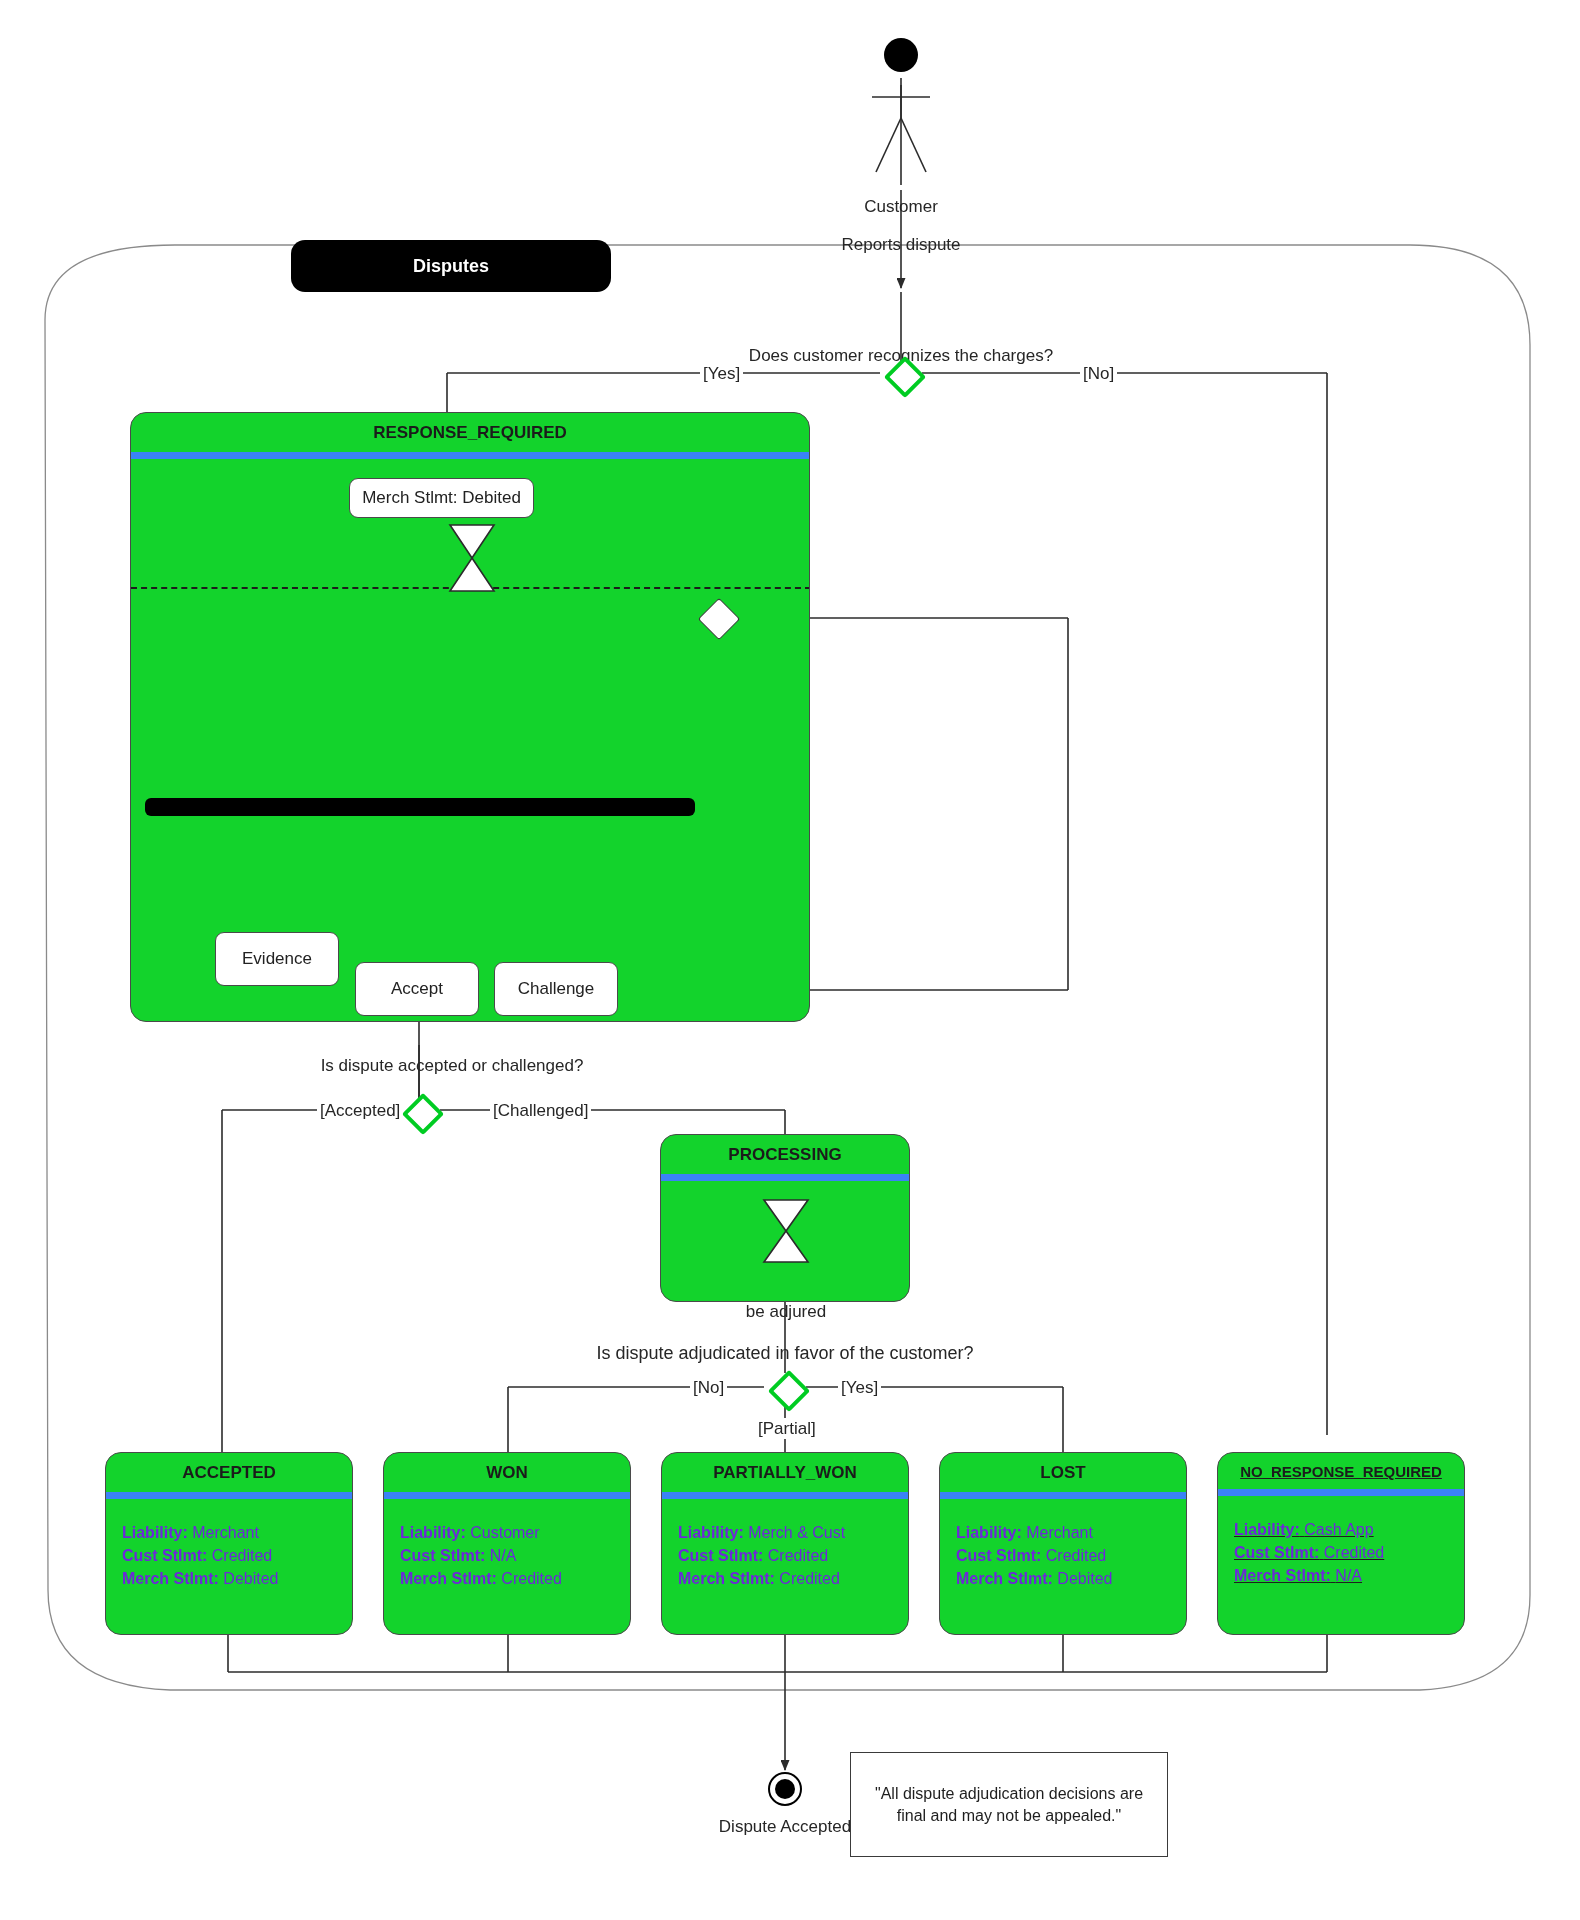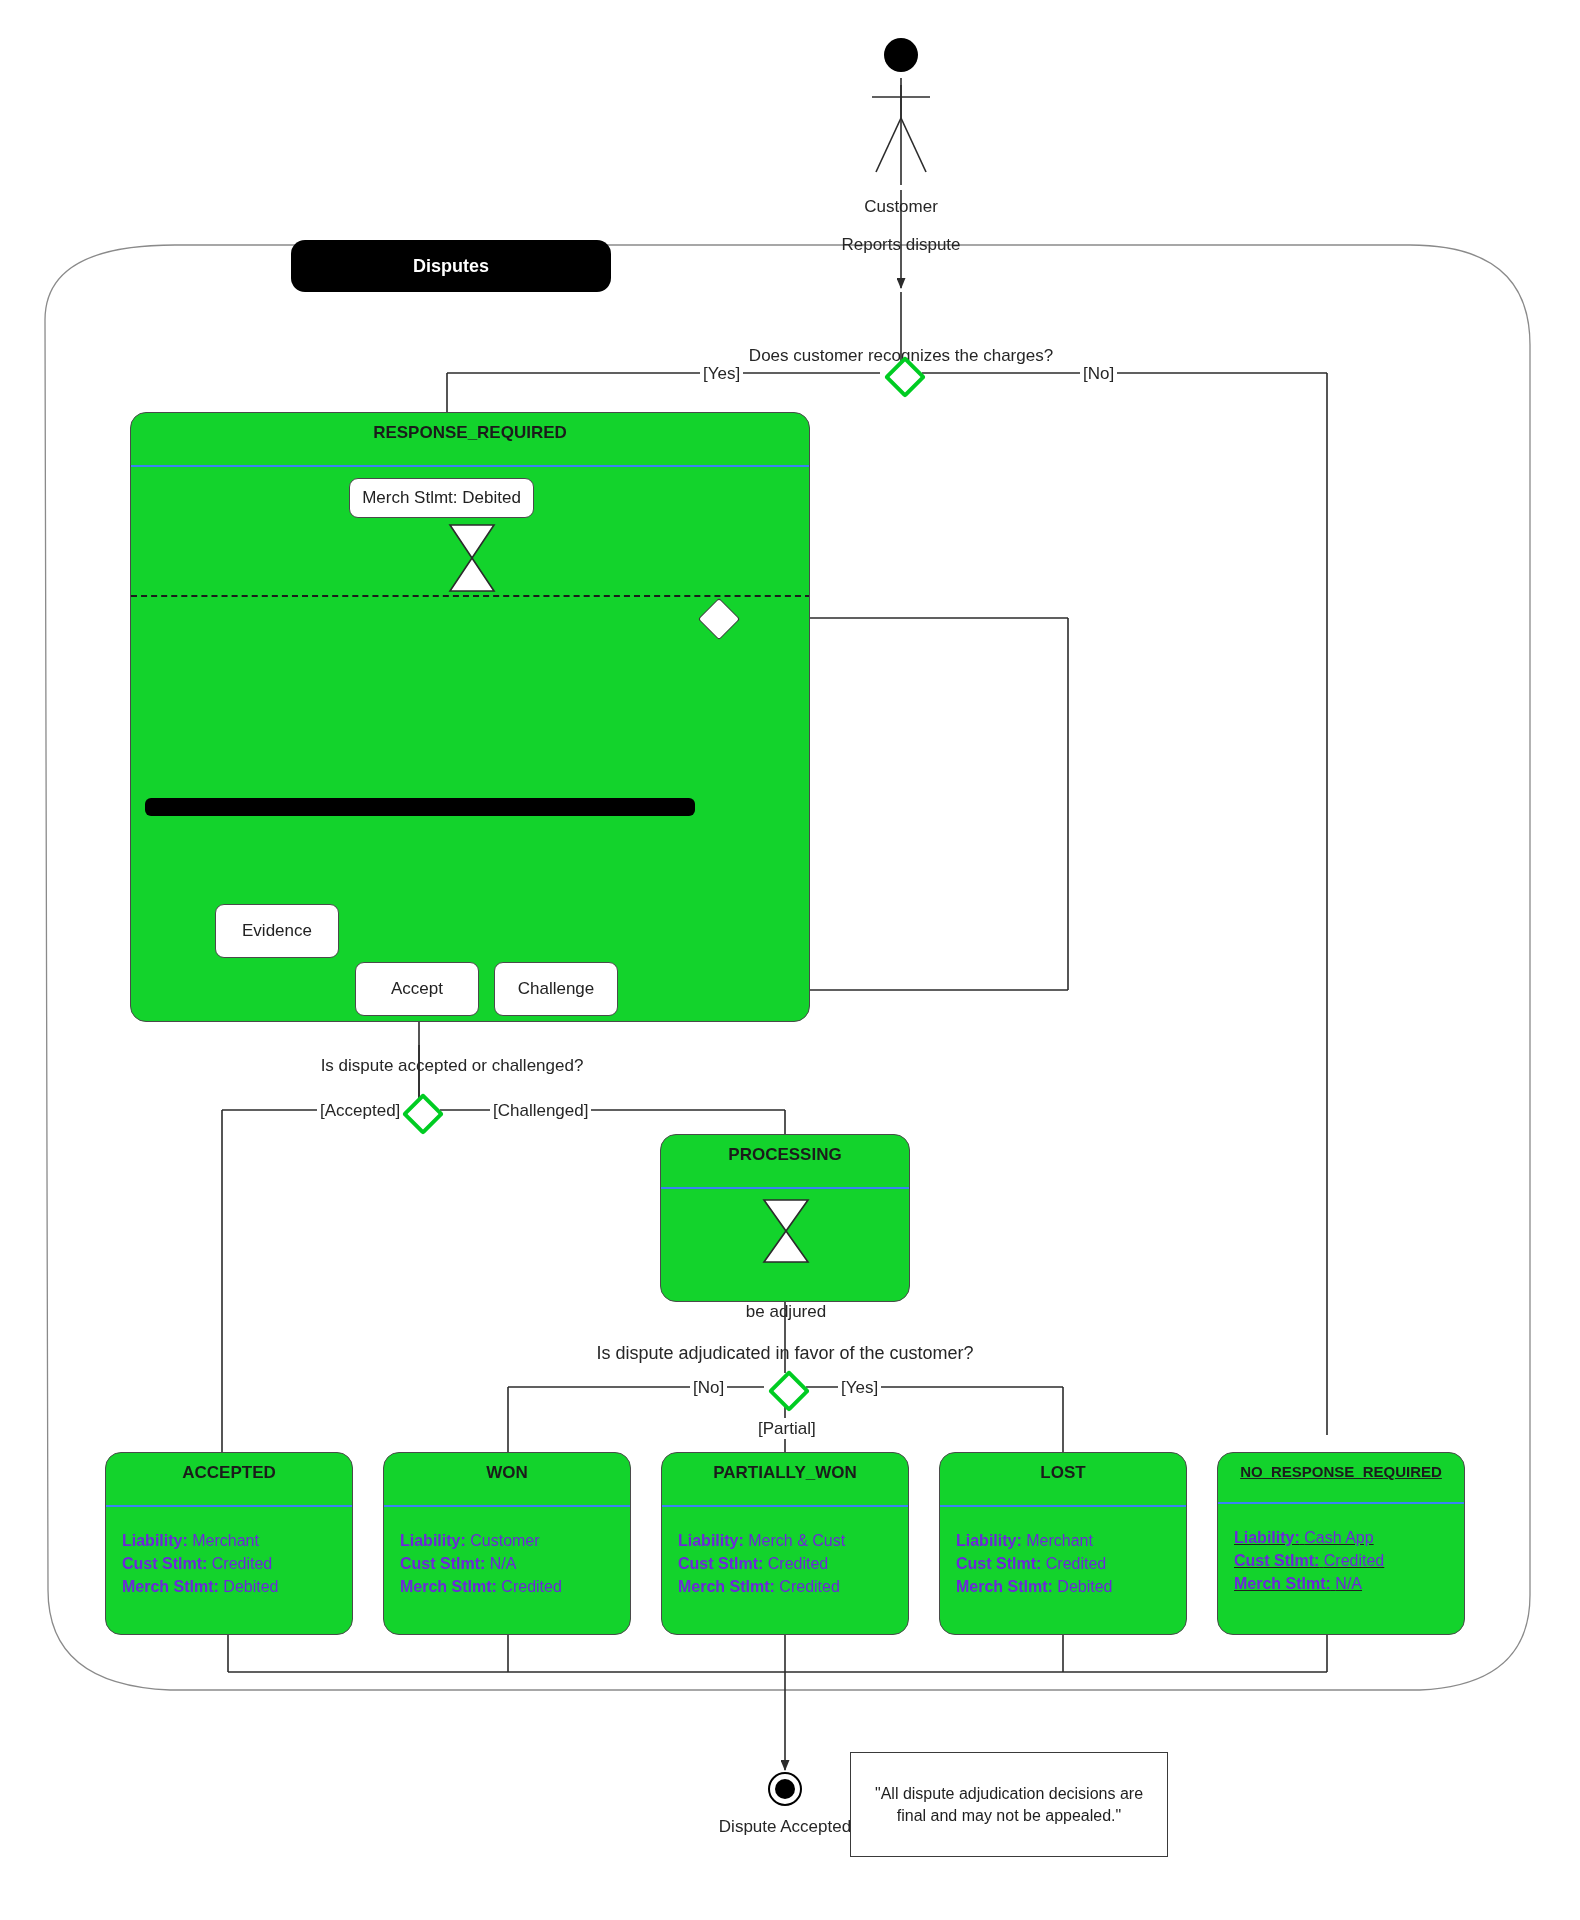--- a/index.html
+++ b/index.html
@@ -56,22 +56,22 @@
     border-radius:16px;
     overflow:hidden;
     box-sizing:border-box;
     z-index:3;
   }
   .state > .state-hdr{
     text-align:center;
     font-weight:bold;
     font-size:17px;
     color:#1b1b1b;
-    padding:10px 4px 22px 4px;
-    border-bottom:2px solid #3b82f6;
+    padding:10px 4px 9px 4px;
+    border-bottom:7px solid #3b82f6;
   }
   .state > .state-body{position:relative;}
 
   .state-attrs{
     padding:22px 0 0 16px;
     font-size:16px;
     line-height:1.45;
     color:#6d28d9;
   }
   .state-attrs b{font-weight:bold;}
@@ -311,21 +311,21 @@
 
   <div class="lbl xs ctr multi" style="left:280px;top:874px;text-align:center;">POST /evidence-text
 POST /evidence-file</div>
   <div class="lbl xs ctr" style="left:419px;top:885px;">POST /accept</div>
   <div class="lbl xs ctr" style="left:574px;top:885px;">POST /challenge</div>
 
   <div class="lbl sm" style="left:288px;top:940px;font-size:18px;">0...*</div>
   <div class="lbl sm" style="left:430px;top:940px;font-size:18px;">1</div>
   <div class="lbl sm" style="left:568px;top:940px;font-size:18px;">1</div>
 
-  <div class="act" style="left:215px;top:904px;width:124px;height:54px;">Evidence</div>
+  <div class="act" style="left:215px;top:932px;width:124px;height:54px;">Evidence</div>
   <div class="act" style="left:355px;top:962px;width:124px;height:54px;">Accept</div>
   <div class="act" style="left:494px;top:962px;width:124px;height:54px;">Challenge</div>
 
   <div class="lbl ctr" style="left:452px;top:1055px;">Is dispute accepted or challenged?</div>
   <div class="diamond" style="left:408px;top:1099px;"></div>
   <div class="lbl bgwhite" style="left:292px;top:1100px;margin-left:25px;">[Accepted]</div>
   <div class="lbl bgwhite" style="left:490px;top:1100px;">[Challenged]</div>
 
   <div class="state" style="left:660px;top:1134px;width:250px;height:168px;">
     <div class="state-hdr">PROCESSING</div>

